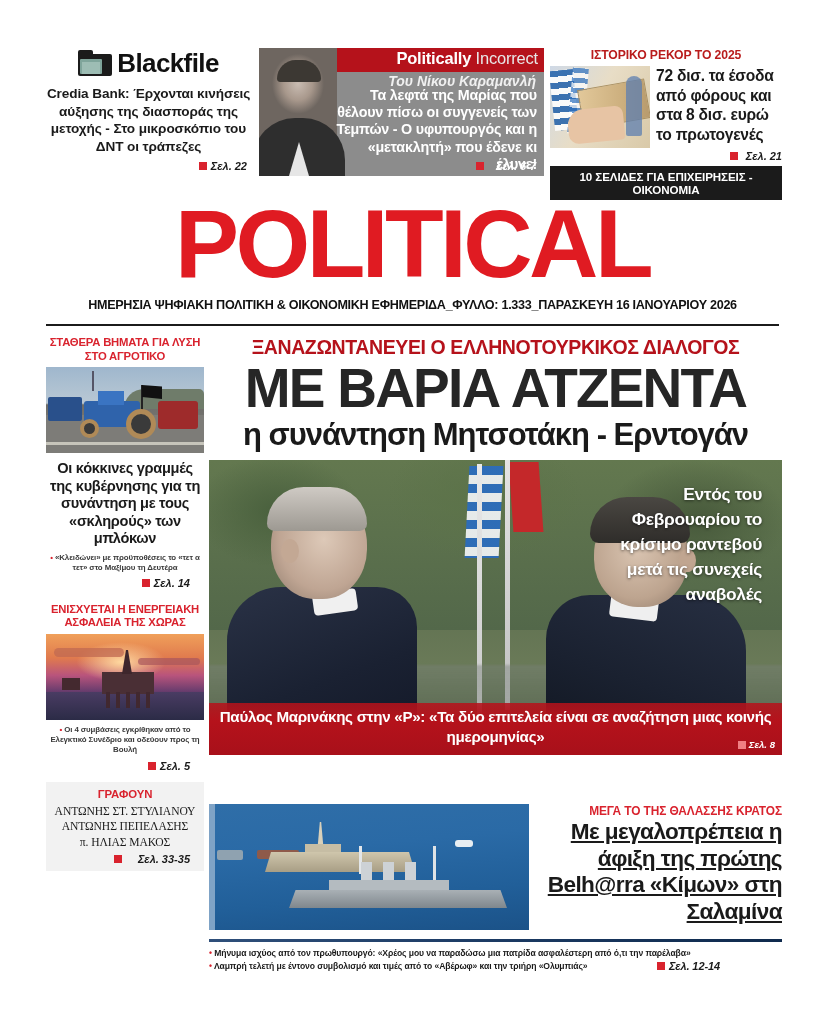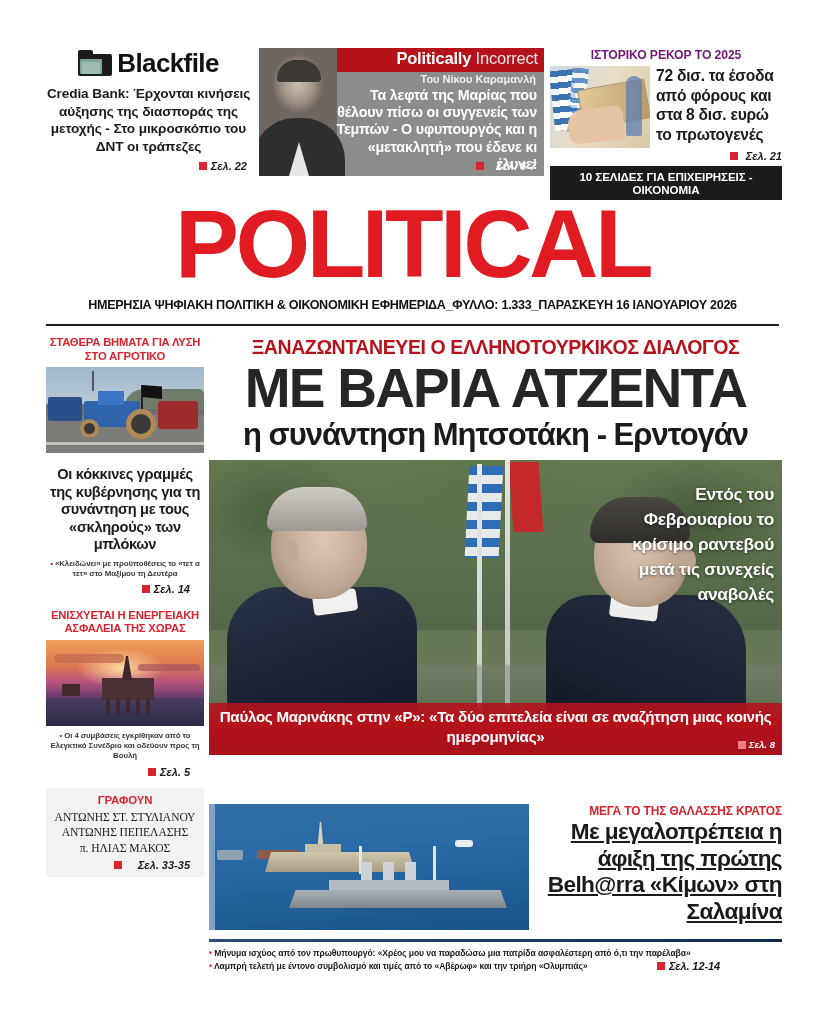--- a/index.html
+++ b/index.html
@@ -92,41 +92,41 @@
     background: #e6e6e6; clip-path: polygon(50% 0, 100% 100%, 0 100%);
   }
   .pi-title {
     position: absolute; right: 6px; top: 1px;
     font-size: 16.5px; font-weight: bold; letter-spacing: -0.2px;
   }
   .pi-title .w1 { color: #ffffff; }
   .pi-title .w2 { color: #e8e8e8; font-weight: normal; }
   .pi-byline {
     position: absolute; right: 8px; top: 25px;
-    font-size: 11px; font-weight: bold; color: #f0f0f0;
+    font-size: 14px; font-style: italic; font-weight: bold; color: #f0f0f0;
   }
   .pi-body {
     position: absolute; right: 7px; top: 39px; width: 212px;
     text-align: right; color: #ffffff;
     font-size: 14.3px; line-height: 17.2px; font-weight: bold;
     letter-spacing: -0.2px;
   }
   .pi-sel {
     position: absolute; right: 8px; bottom: 4px;
     display: flex; align-items: center; gap: 12px;
   }
   .pi-sel .sel-sq { background: #d9232e; }
   .pi-sel .sel-txt { color: #fff; }
 
   
   .record {
     position: absolute; left: 550px; top: 48px; width: 232px; height: 138px;
   }
   .rec-kicker {
-    text-align: center; color: #701a75; font-size: 12.2px;
+    text-align: center; color: #b91c1c; font-size: 12.2px;
     font-weight: bold; letter-spacing: -0.1px; margin-bottom: 4px;
   }
   .rec-row { display: flex; gap: 6px; }
   .rec-photo {
     width: 100px; height: 82px; flex: none; position: relative; overflow: hidden;
     background: linear-gradient(120deg, #cfd9e6 0%, #e8ddc6 45%, #d9c9a8 100%);
   }
   .rec-photo .flag1 {
     position: absolute; left: 2px; top: 4px; width: 24px; height: 60px;
     background: repeating-linear-gradient(#1f5fa9 0 6px, #fff 6px 12px);
@@ -275,21 +275,21 @@
   .rig-photo .derrick {
     position: absolute; left: 76px; top: 16px; width: 10px; height: 24px;
     background: #3e262c; clip-path: polygon(40% 0, 60% 0, 100% 100%, 0 100%);
   }
   .rig-photo .mini {
     position: absolute; left: 16px; top: 44px; width: 18px; height: 12px;
     background: #44292f;
   }
 
   .side-head {
-    margin-top: 13px; text-align: center;
+    margin-top: 7px; text-align: center;
     font-size: 14.6px; line-height: 17.5px; font-weight: bold;
     color: #1a1a1a; letter-spacing: -0.3px;
   }
   .side-bullets {
     margin-top: 5px; text-align: center;
     font-size: 7.9px; line-height: 10.2px; color: #3a3a3a; font-weight: bold;
     letter-spacing: -0.1px;
   }
   .side-bullets .dot { color: #d9232e; }
   .side-sel {
@@ -414,21 +414,21 @@
   .lp-man-right .body {
     position: absolute; left: 0; top: 98px; width: 200px; height: 160px;
     background: linear-gradient(200deg, #272f42 0%, #1a2130 55%, #10151f 100%);
     border-radius: 44px 56px 0 0;
   }
   .lp-man-right .collar {
     position: absolute; left: 64px; top: 100px; width: 48px; height: 22px;
     background: #efefef; border-radius: 4px; transform: rotate(7deg);
   }
   .lp-overlay-text {
-    position: absolute; right: 8px; top: 22px; width: 180px;
+    position: absolute; right: 20px; top: 22px; width: 180px;
     text-align: right; color: #ffffff;
     font-size: 17.4px; line-height: 25px; font-weight: bold;
     letter-spacing: -0.3px;
     text-shadow: 0 1px 3px rgba(0,0,0,.55);
   }
   .lp-caption {
     position: absolute; left: 0; bottom: 0; width: 573px; height: 52px;
     background: linear-gradient(180deg, rgba(181,18,27,.86) 0%, #b5121b 35%, #a8101a 100%);
   }
   .lp-caption .ctext {

